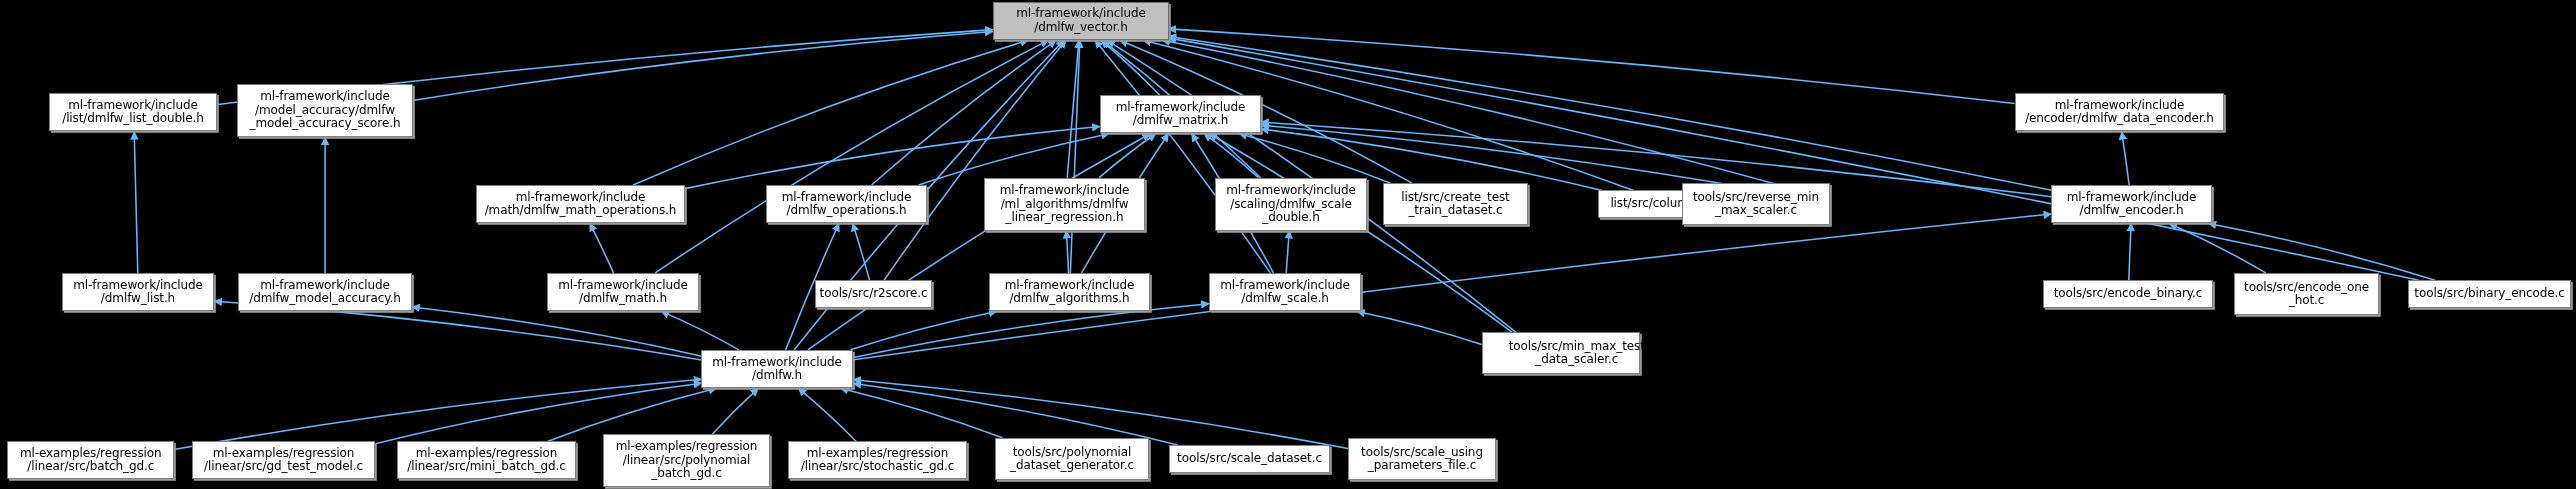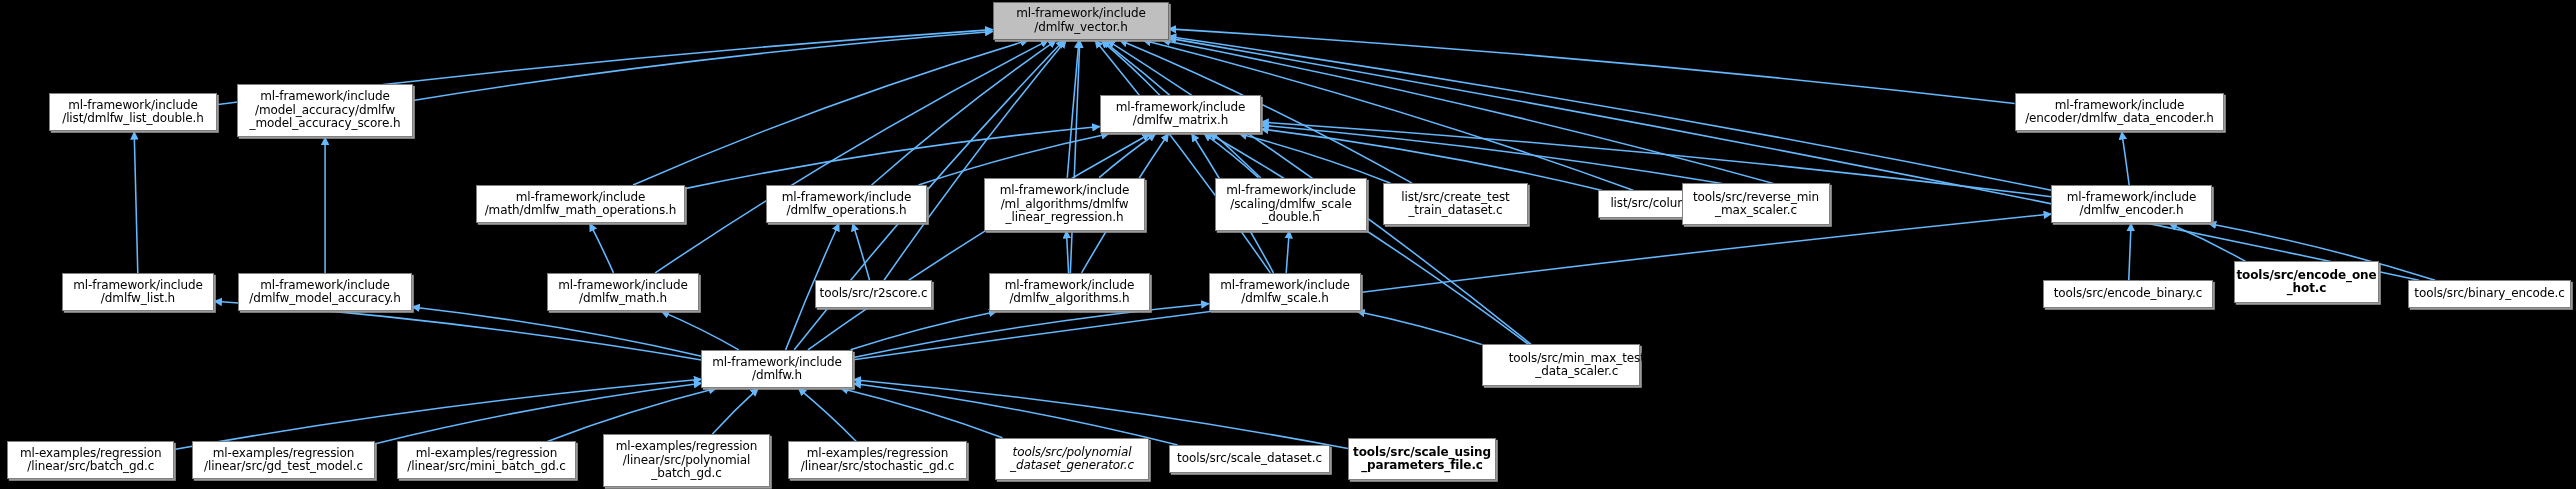--- a/index.html
+++ b/index.html
@@ -117,38 +117,38 @@
       <div class="node" style="left: 238px; top: 273px; width: 174px; height: 38px;">ml-framework/include
 /dmlfw_model_accuracy.h</div>
       <div class="node" style="left: 547px; top: 273px; width: 152px; height: 38px;">ml-framework/include
 /dmlfw_math.h</div>
       <div class="node" style="left: 815px; top: 280px; width: 117px; height: 27.5px;">tools/src/r2score.c</div>
       <div class="node" style="left: 989px; top: 273px; width: 161px; height: 38px;">ml-framework/include
 /dmlfw_algorithms.h</div>
       <div class="node" style="left: 1209px; top: 273px; width: 152px; height: 38px;">ml-framework/include
 /dmlfw_scale.h</div>
       <div class="node" style="left: 2043px; top: 280px; width: 170px; height: 27.5px;">tools/src/encode_binary.c</div>
-      <div class="node" style="left: 2234px; top: 261px; width: 145px; height: 42px; font-weight: bold;">tools/src/encode_one
+      <div class="node" style="left: 2234px; top: 273px; width: 145px; height: 42px;">tools/src/encode_one
 _hot.c</div>
       <div class="node" style="left: 2408px; top: 280px; width: 163px; height: 27.5px;">tools/src/binary_encode.c</div>
-      <div class="node" style="left: 1482px; top: 344px; width: 158px; height: 42px; padding-left: 37px;">tools/src/min_max_test
+      <div class="node" style="left: 1482px; top: 332px; width: 158px; height: 42px; padding-left: 37px;">tools/src/min_max_test
 _data_scaler.c</div>
       <div class="node" style="left: 701px; top: 350px; width: 152px; height: 38px;">ml-framework/include
 /dmlfw.h</div>
       <div class="node" style="left: 7.3px; top: 441px; width: 167px; height: 38px;">ml-examples/regression
 /linear/src/batch_gd.c</div>
       <div class="node" style="left: 192px; top: 441px; width: 183px; height: 38px;">ml-examples/regression
 /linear/src/gd_test_model.c</div>
       <div class="node" style="left: 397px; top: 441px; width: 179px; height: 38px;">ml-examples/regression
 /linear/src/mini_batch_gd.c</div>
       <div class="node" style="left: 603px; top: 434px; width: 167px; height: 53px;">ml-examples/regression
 /linear/src/polynomial
 _batch_gd.c</div>
       <div class="node" style="left: 788px; top: 441px; width: 179px; height: 38px;">ml-examples/regression
 /linear/src/stochastic_gd.c</div>
-      <div class="node" style="left: 995px; top: 438px; width: 154px; height: 42px; font-style: italic;">tools/src/polynomial
+      <div class="node" style="left: 995px; top: 438px; width: 154px; height: 42px;">tools/src/polynomial
 _dataset_generator.c</div>
       <div class="node" style="left: 1169px; top: 445px; width: 161px; height: 27.5px;">tools/src/scale_dataset.c</div>
-      <div class="node" style="left: 1348px; top: 438px; width: 148px; height: 42px; font-weight: bold;">tools/src/scale_using
+      <div class="node" style="left: 1348px; top: 438px; width: 148px; height: 42px;">tools/src/scale_using
 _parameters_file.c</div>
     </div>
 </div>
 
 
 </body></html>

